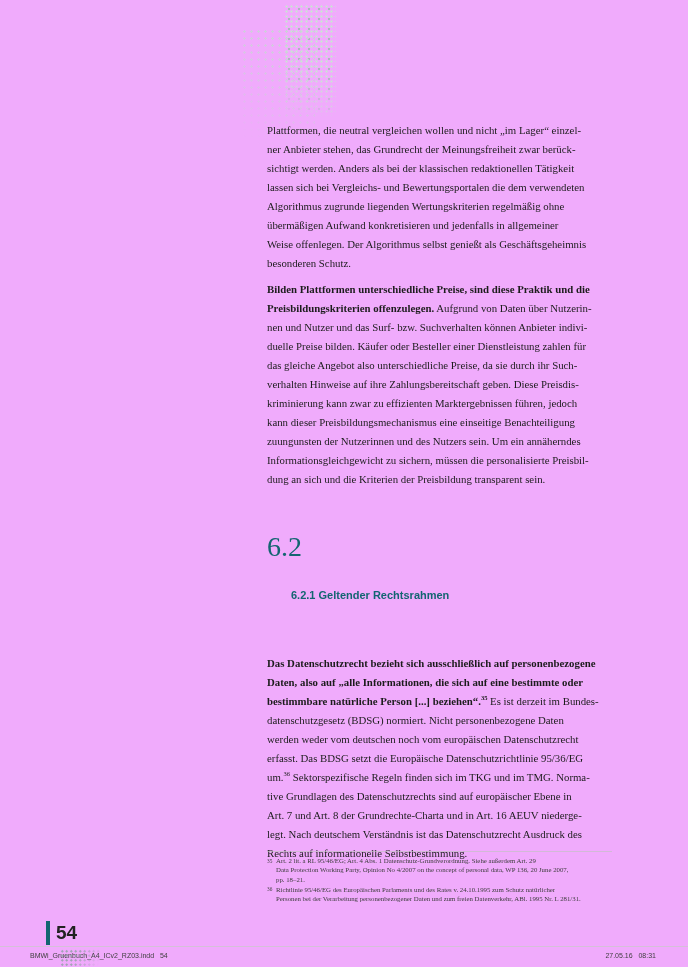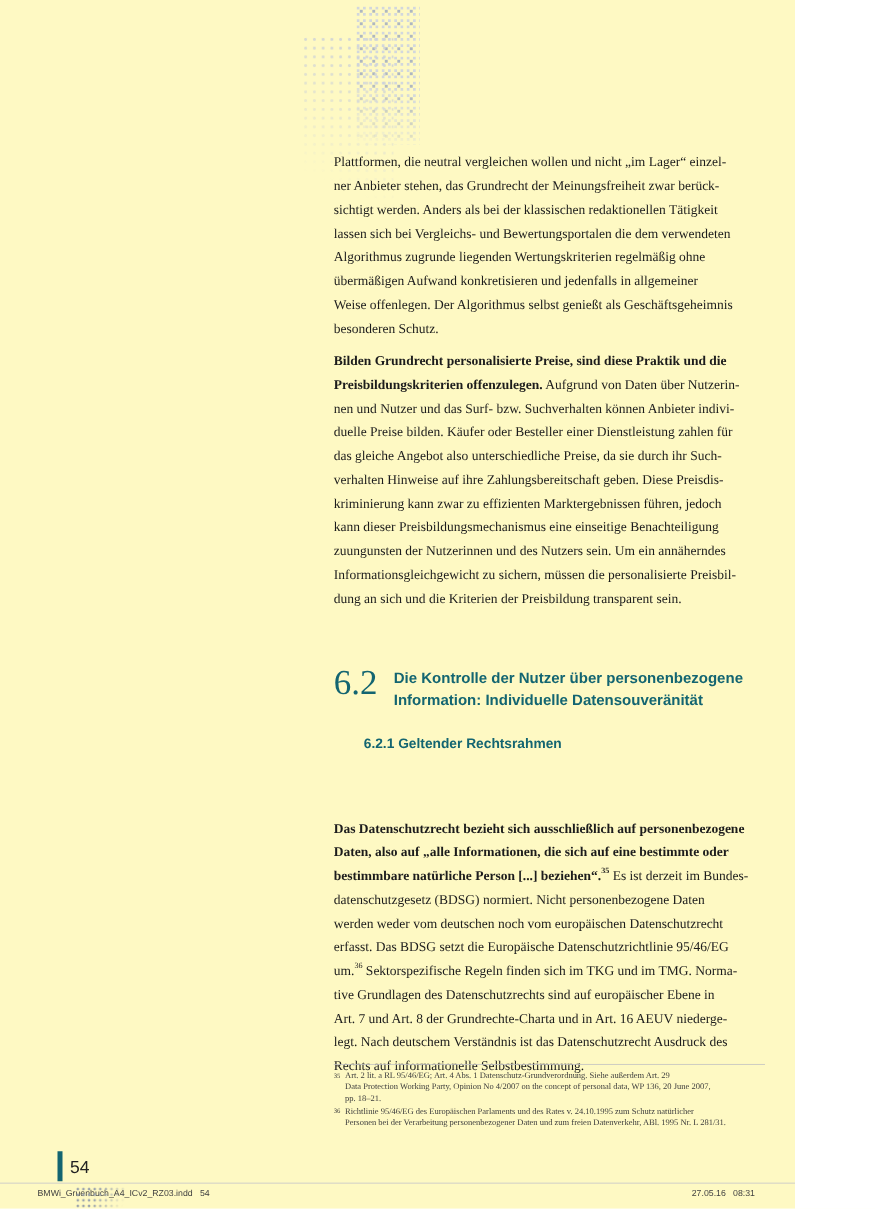--- a/index.html
+++ b/index.html
@@ -1,22 +1,22 @@
 <!DOCTYPE html>
 <html lang="de" style="--accent: #136571;"><head>
 <meta charset="utf-8">
 <style>
   :root { --accent: #136571; }
   * { margin: 0; padding: 0; box-sizing: border-box; }
   html, body { background: #ffffff; }
   .page {
     position: relative;
-    width: 636px;
+    width: 688px;
     height: 967px;
-    background: #fef9c3;
+    background: #f0abfc;
     overflow: hidden;
     font-family: "Liberation Serif", serif;
   }
 
   
   .dots { position: absolute; pointer-events: none; }
   .dots-top-block {
     left: 284px; top: 4px; width: 52px; height: 112px;
     background-image:
       radial-gradient(circle, #aeb7c1 1.1px, transparent 1.35px),
@@ -62,20 +62,21 @@
     vertical-align: 5.5px;
   }
 
   
   .section-head {
     position: absolute;
     left: 267px; top: 531px;
     display: flex;
     gap: 13px;
     color: var(--accent);
+    align-items: flex-end;
   }
   .sec-num {
     font-size: 28px;
     line-height: 32px;
     font-weight: 400;
   }
   .sec-title {
     font-family: "Liberation Sans", sans-serif;
     font-size: 12px;
     line-height: 17.5px;
@@ -123,22 +124,22 @@
     position: absolute;
     left: 46px; top: 921px;
     height: 24px;
     display: flex;
     gap: 6px;
     align-items: stretch;
   }
   .pagenum-bar { width: 4px; background: var(--accent); }
   .pagenum {
     font-family: "Liberation Sans", sans-serif;
-    font-size: 14px;
-    font-weight: normal;
+    font-size: 19px;
+    font-weight: bold;
     color: #222222;
     align-self: center;
   }
 
   
   .footer-rule {
     position: absolute;
     left: 0; top: 946px;
     width: 700px; height: 1px;
     background: #c9c9c9;
@@ -168,48 +169,46 @@
 ner Anbieter stehen, das Grundrecht der Meinungsfreiheit zwar berück-
 sichtigt werden. Anders als bei der klassischen redaktionellen Tätigkeit
 lassen sich bei Vergleichs- und Bewertungsportalen die dem verwendeten
 Algorithmus zugrunde liegenden Wertungskriterien regelmäßig ohne
 übermäßigen Aufwand konkretisieren und jedenfalls in allgemeiner
 Weise offenlegen. Der Algorithmus selbst genießt als Geschäftsgeheimnis
 besonderen Schutz.</span>
   </div>
 
   <div class="col para2">
-    <span class="seg bold">Bilden Grundrecht personalisierte Preise, sind diese Praktik und die
+    <span class="seg bold">Bilden Plattformen unterschiedliche Preise, sind diese Praktik und die
 Preisbildungskriterien offenzulegen.</span><span class="seg"> Aufgrund von Daten über Nutzerin-
 nen und Nutzer und das Surf- bzw. Suchverhalten können Anbieter indivi-
 duelle Preise bilden. Käufer oder Besteller einer Dienstleistung zahlen für
 das gleiche Angebot also unterschiedliche Preise, da sie durch ihr Such-
 verhalten Hinweise auf ihre Zahlungsbereitschaft geben. Diese Preisdis-
 kriminierung kann zwar zu effizienten Marktergebnissen führen, jedoch
 kann dieser Preisbildungsmechanismus eine einseitige Benachteiligung
 zuungunsten der Nutzerinnen und des Nutzers sein. Um ein annäherndes
 Informationsgleichgewicht zu sichern, müssen die personalisierte Preisbil-
 dung an sich und die Kriterien der Preisbildung transparent sein.</span>
   </div>
 
   <div class="section-head">
     <span class="sec-num">6.2</span>
-    <span class="sec-title">Die Kontrolle der Nutzer über personenbezogene
-Information: Individuelle Datensouveränität</span>
   </div>
 
   <div class="subsection">6.2.1 Geltender Rechtsrahmen</div>
 
   <div class="col para3">
     <span class="seg bold">Das Datenschutzrecht bezieht sich ausschließlich auf personenbezogene
 Daten, also auf „alle Informationen, die sich auf eine bestimmte oder
 bestimmbare natürliche Person [...] beziehen“.</span><sup class="fnref bold">35</sup><span class="seg"> Es ist derzeit im Bundes-
 datenschutzgesetz (BDSG) normiert. Nicht personenbezogene Daten
 werden weder vom deutschen noch vom europäischen Datenschutzrecht
-erfasst. Das BDSG setzt die Europäische Datenschutzrichtlinie 95/46/EG
+erfasst. Das BDSG setzt die Europäische Datenschutzrichtlinie 95/36/EG
 um.</span><sup class="fnref">36</sup><span class="seg"> Sektorspezifische Regeln finden sich im TKG und im TMG. Norma-
 tive Grundlagen des Datenschutzrechts sind auf europäischer Ebene in
 Art. 7 und Art. 8 der Grundrechte-Charta und in Art. 16 AEUV niederge-
 legt. Nach deutschem Verständnis ist das Datenschutzrecht Ausdruck des
 Rechts auf informationelle Selbstbestimmung.</span>
   </div>
 
   <div class="fn-rule"></div>
 
   <div class="footnotes">

